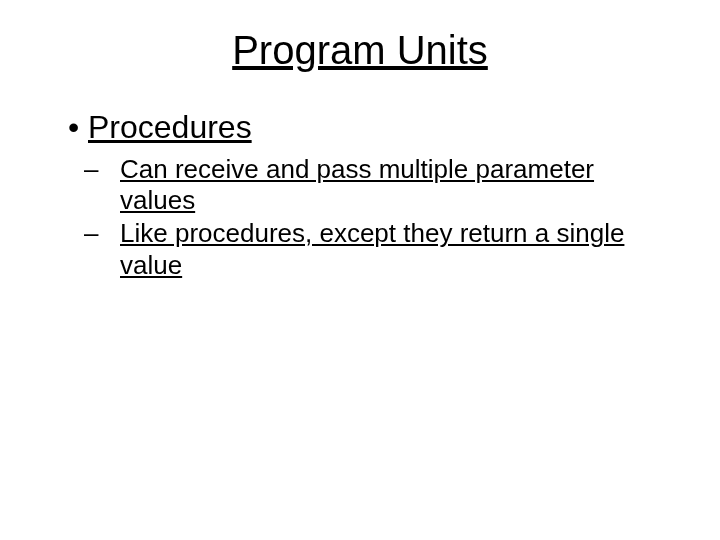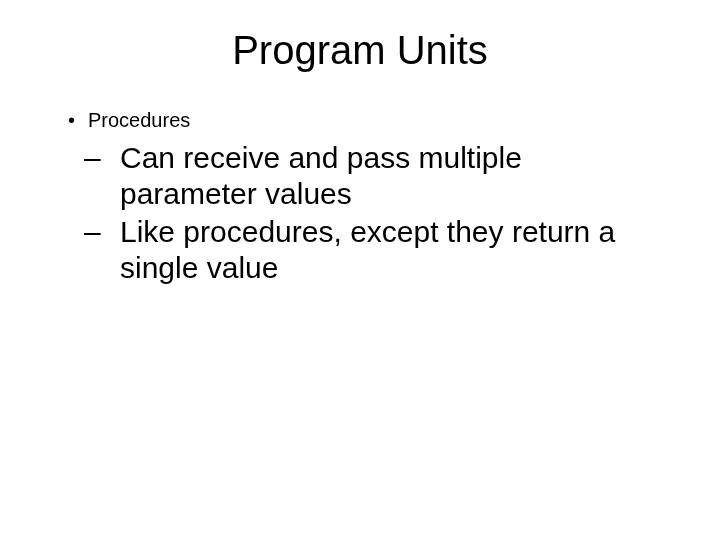--- a/index.html
+++ b/index.html
@@ -9,37 +9,38 @@
     height: 540px;
     background: #ffffff;
     font-family: Arial, Helvetica, sans-serif;
     color: #000000;
   }
   .slide {
     box-sizing: border-box;
     width: 720px;
     height: 392px;
     padding: 28px 60px 40px 60px;
+    text-decoration: underline;
   }
   .title {
     text-align: center;
     font-size: 40px;
     font-weight: 400;
     margin: 0 0 36px 0;
   }
   .bullet-l1 {
-    font-size: 20px;
+    font-size: 32px;
     margin: 8px 0 8px 8px;
   }
   .bullet-l1 .dot {
     display: inline-block;
     width: 20px;
   }
   .bullet-l2 {
-    font-size: 30px;
+    font-size: 26px;
     line-height: 1.2;
     margin: 2px 0 2px 42px;
     text-indent: -18px;
     padding-left: 18px;
   }
   .bullet-l2 .dash {
     display: inline-block;
     width: 18px;
   }
 </style>

